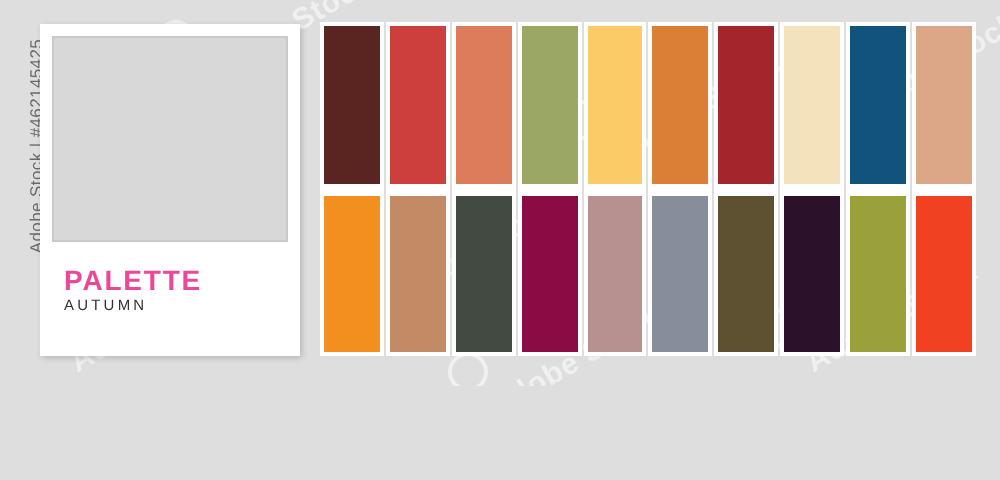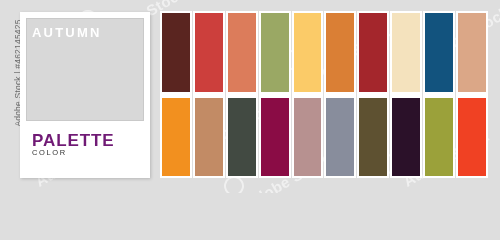--- a/index.html
+++ b/index.html
@@ -53,21 +53,21 @@
     position:absolute;left:12px;top:14px;
     color:#ffffff;
     font-size:13px;font-weight:700;line-height:13px;
     letter-spacing:2.2px;
   }
   .card-title span{display:block;}
   .card-foot{
     position:absolute;left:12px;top:122px;right:8px;
   }
   .foot-main{
-    color:#701a75;font-size:17px;font-weight:700;letter-spacing:.9px;
+    color:#ec4899;font-size:14px;font-weight:700;letter-spacing:.9px;
     line-height:13px;
   }
   .foot-sub{
     color:#333333;font-size:7.5px;font-weight:400;letter-spacing:1.6px;
     line-height:10px;margin-top:1px;
   }
 
   
   .grid{
     position:absolute;left:160px;top:11px;
@@ -104,25 +104,24 @@
 
   <div class="wm-ring" style="left:78px;top:10px;"></div>
   <div class="wm-ring" style="left:283px;top:50px;"></div>
   <div class="wm-ring" style="left:224px;top:176px;"></div>
   <div class="wm-ring" style="left:382px;top:154px;"></div>
   <div class="wm-ring" style="left:172px;top:122px;"></div>
 
   <div class="card">
     <div class="card-panel"></div>
     <div class="card-title">
-      <span>AUTUMN</span>
     </div>
     <div class="card-foot">
       <div class="foot-main">PALETTE</div>
-      <div class="foot-sub">COLOR</div>
+      <div class="foot-sub">AUTUMN</div>
     </div>
   </div>
 
   <div class="grid">
 
     <div class="cell cell-top">
         <span class="chip" style="background: rgb(90, 37, 32);"></span>
       </div>
     <div class="cell cell-top">
         <span class="chip" style="background: rgb(204, 63, 60);"></span>

